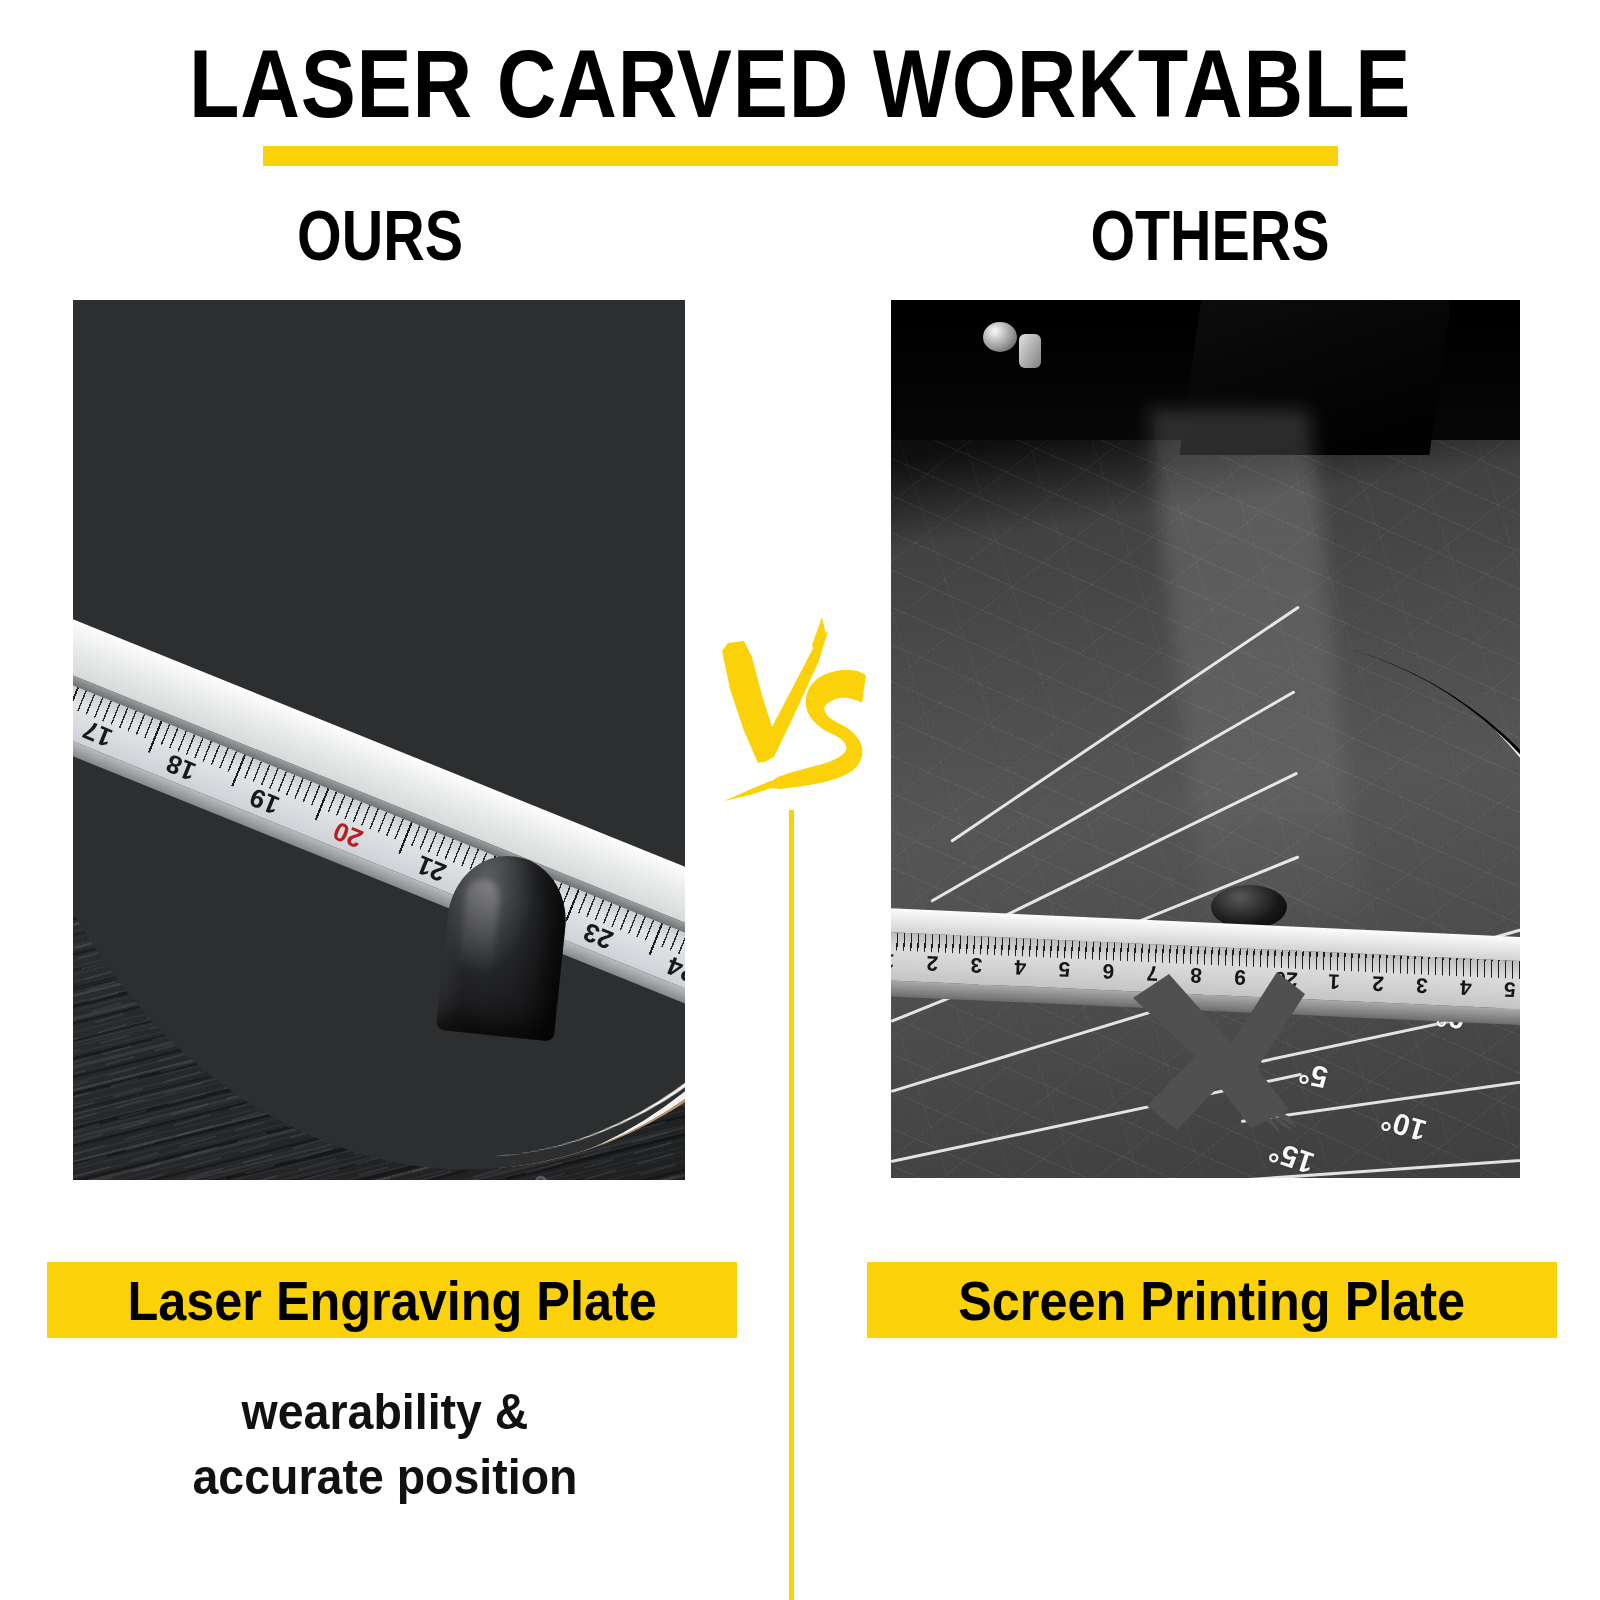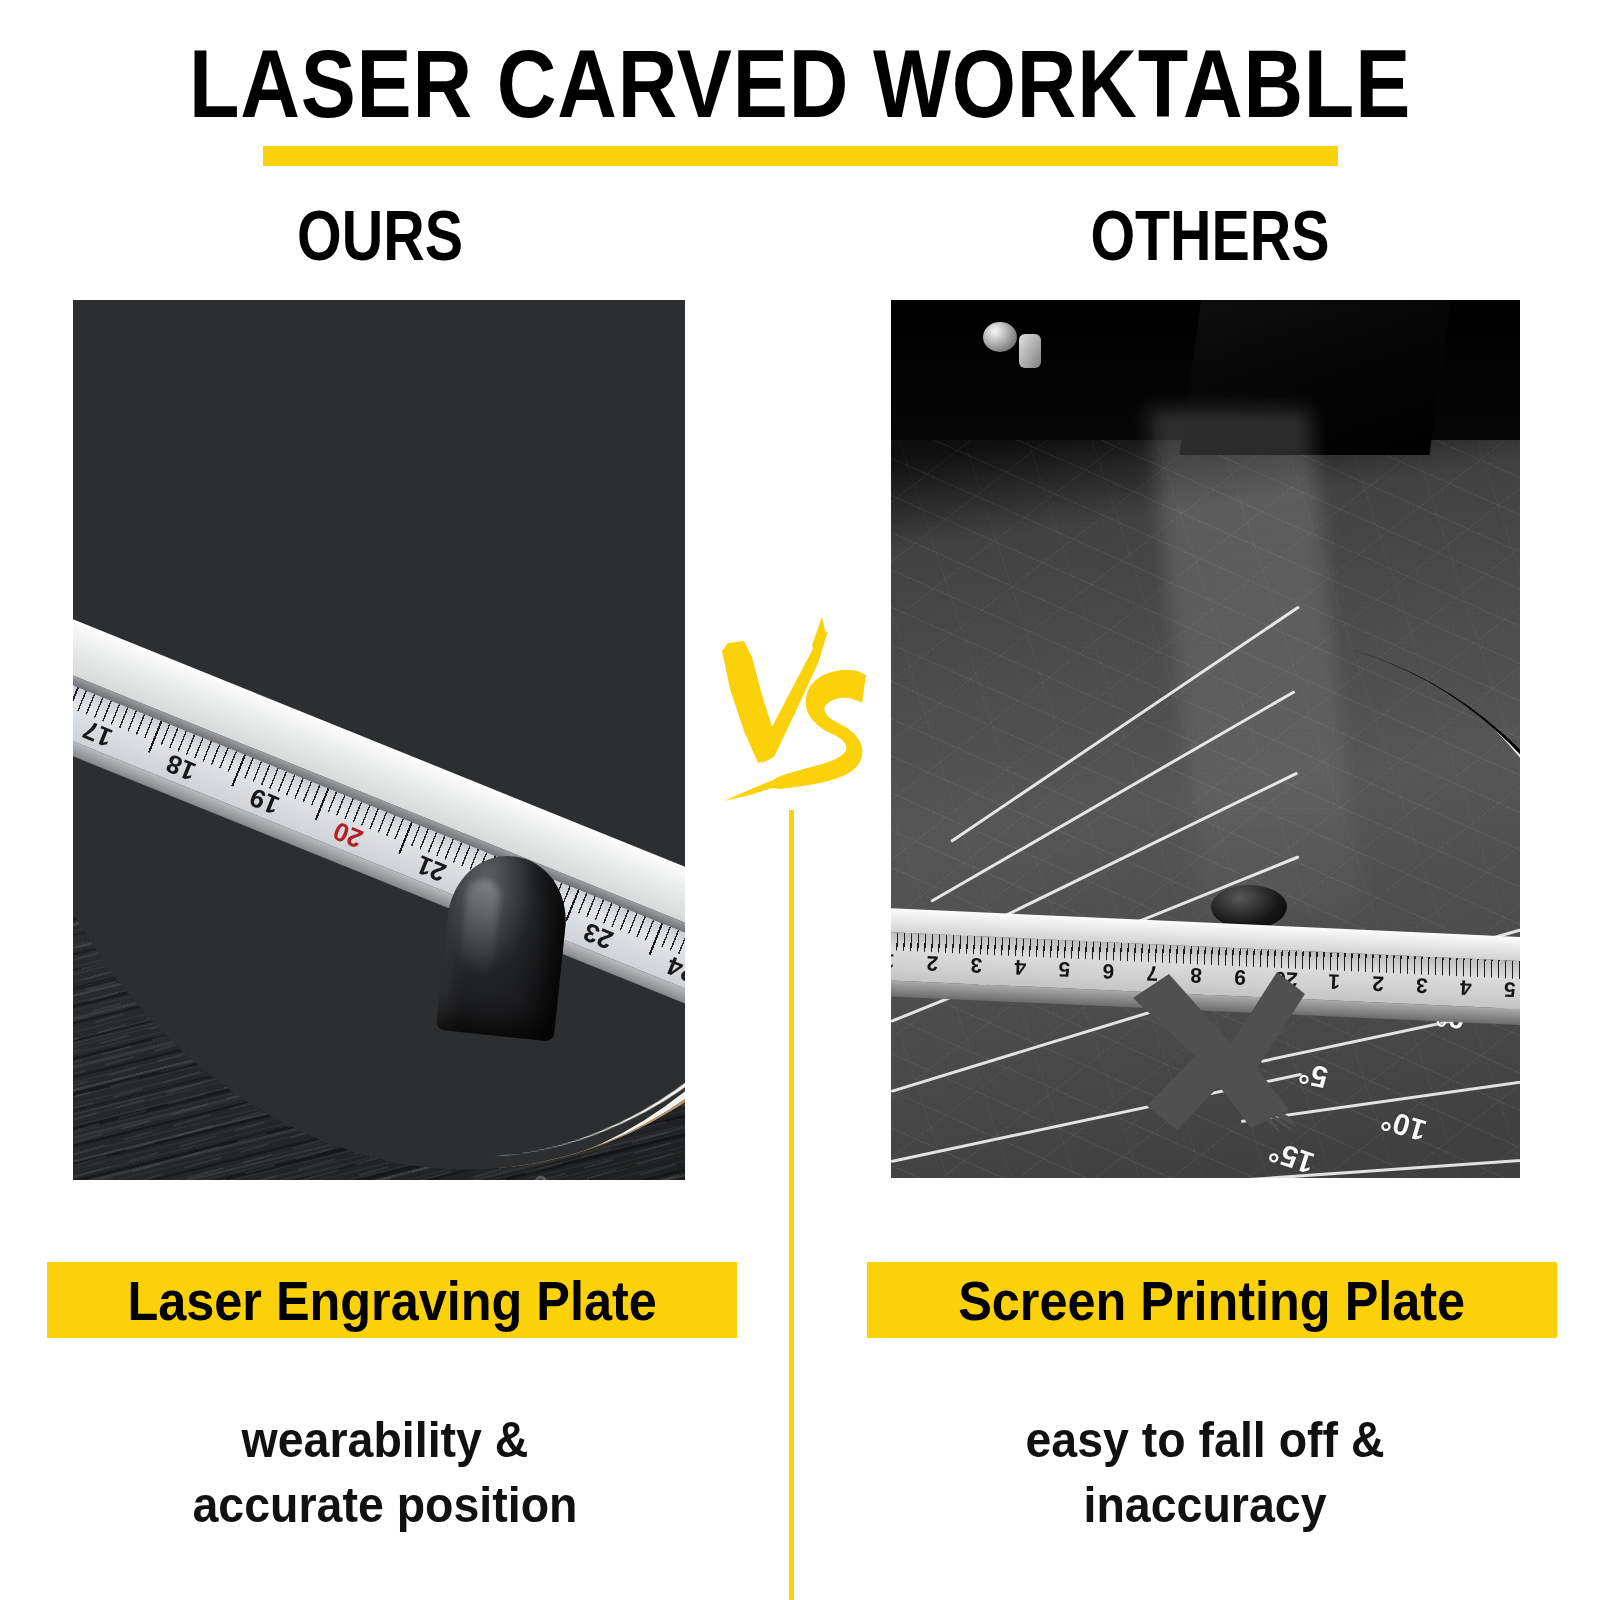--- a/index.html
+++ b/index.html
@@ -283,21 +283,21 @@
   .badge-text {
     font-family:"Liberation Sans", sans-serif;
     font-weight:700; font-size:56px; color:#000;
     transform:scaleX(0.9); white-space:nowrap;
   }
 
   .caption {
     position:absolute; top:1380px; width:700px;
     font-family:"Liberation Sans", sans-serif;
     font-weight:700; font-size:50px; color:#111;
-    text-align:center; line-height:1.30;margin-top:28px;
+    text-align:center; line-height:1.30;
   }
   .caption.left  { left:35px; }
   .caption.right { left:855px; }
   .caption span { display:block; transform:scaleX(0.93); }
 </style>
 </head>
 <body>
 
 <div class="page">
 
@@ -421,18 +421,14 @@
     <span class="badge-text">Laser Engraving Plate</span>
   </div>
   <div class="badge right">
     <span class="badge-text">Screen Printing Plate</span>
   </div>
 
   <div class="caption left">
     <span>wearability &amp;</span>
     <span>accurate position</span>
   </div>
-  <div class="caption right">
-    <span>easy to fall off &amp;</span>
-    <span>inaccuracy</span>
-  </div>
 
 </div>
 
 </body></html>

